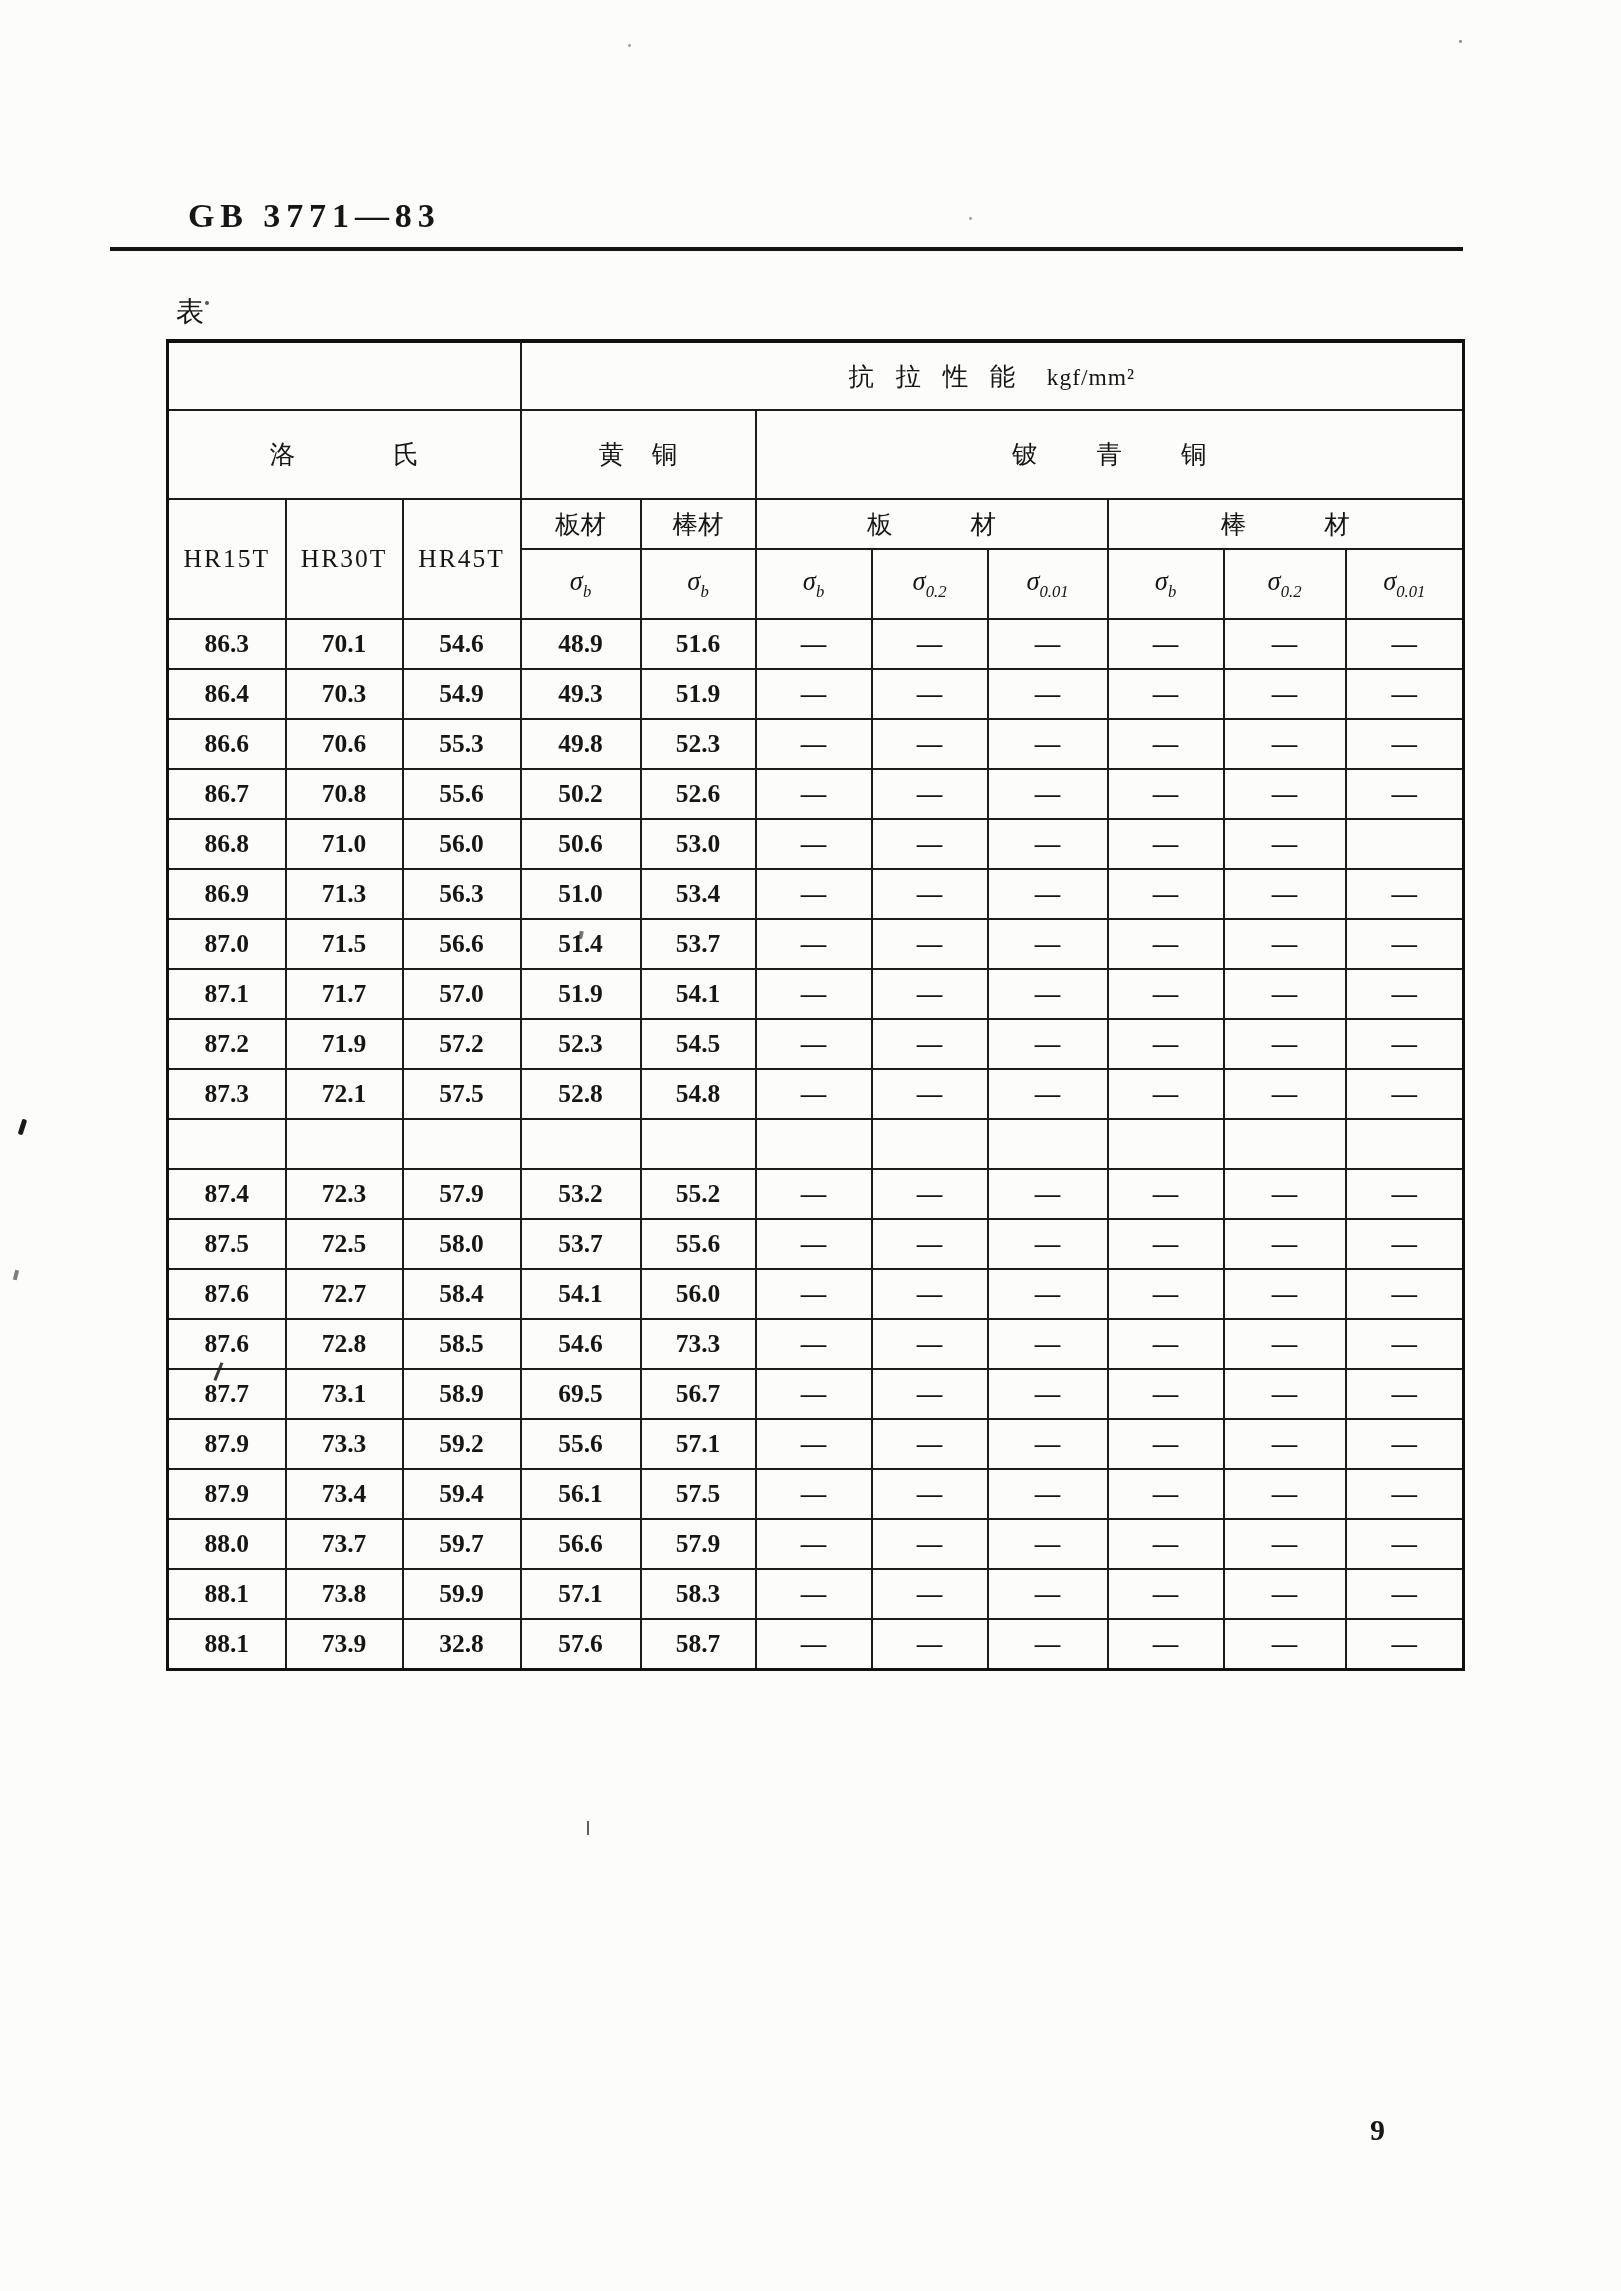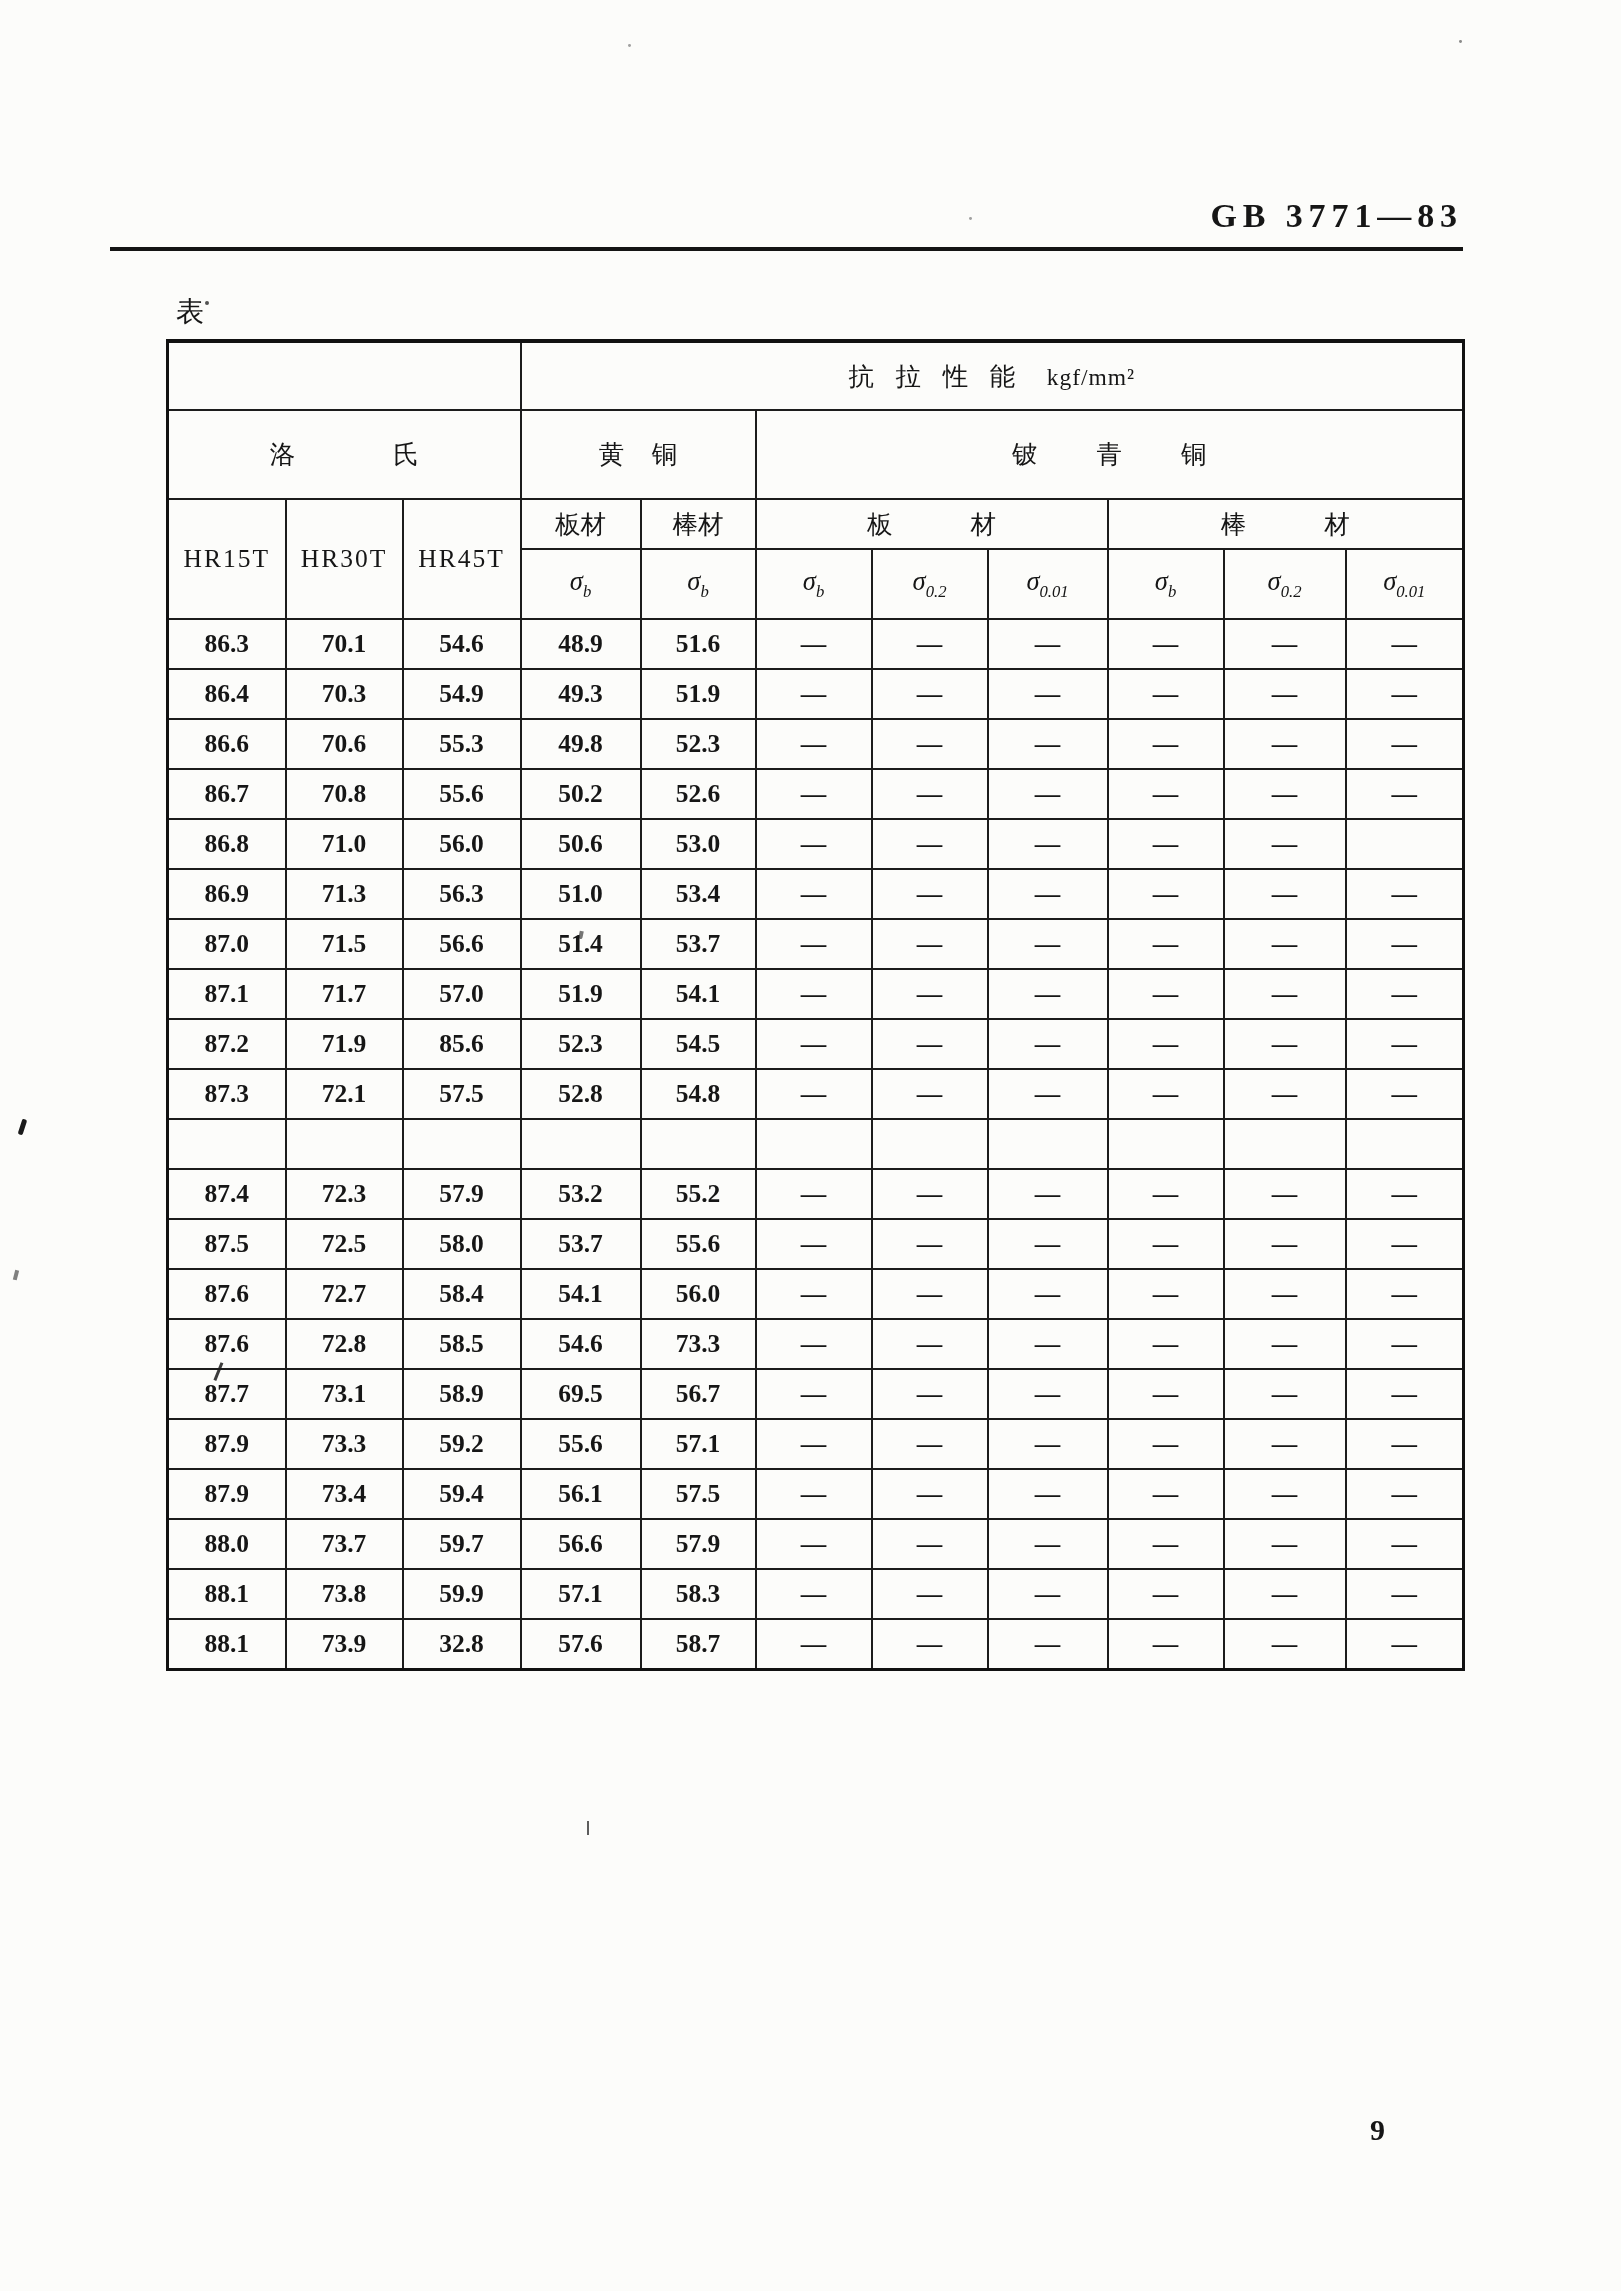--- a/index.html
+++ b/index.html
@@ -6,22 +6,22 @@
   .page{
     position:relative;
     width:1621px;height:2292px;
     background:#fcfcfa;
     overflow:hidden;
     font-family:"Liberation Serif","DejaVu Serif",serif;
     color:#161616;
   }
   
   .std-code{
-    position:absolute;top:197px;left:171px;width:1292px;
-    text-align:right;
+    position:absolute;top:197px;left:188px;width:1292px;
+    text-align:left;
     font-size:34px;font-weight:700;letter-spacing:5.9px;
   }
   .head-rule{
     position:absolute;top:247px;left:110px;width:1353px;height:3.9px;
     background:#141414;
   }
   .table-label{
     position:absolute;top:293px;left:176px;
     font-size:28px;
   }
@@ -222,21 +222,21 @@
           <td>—</td>
           <td>—</td>
           <td class="sec-r">—</td>
           <td>—</td>
           <td>—</td>
           <td>—</td>
         </tr>
         <tr class="data">
           <td>87.2</td>
           <td>71.9</td>
-          <td class="sec-r">85.6</td>
+          <td class="sec-r">57.2</td>
           <td>52.3</td>
           <td class="sec-r">54.5</td>
           <td>—</td>
           <td>—</td>
           <td class="sec-r">—</td>
           <td>—</td>
           <td>—</td>
           <td>—</td>
         </tr>
         <tr class="data">

